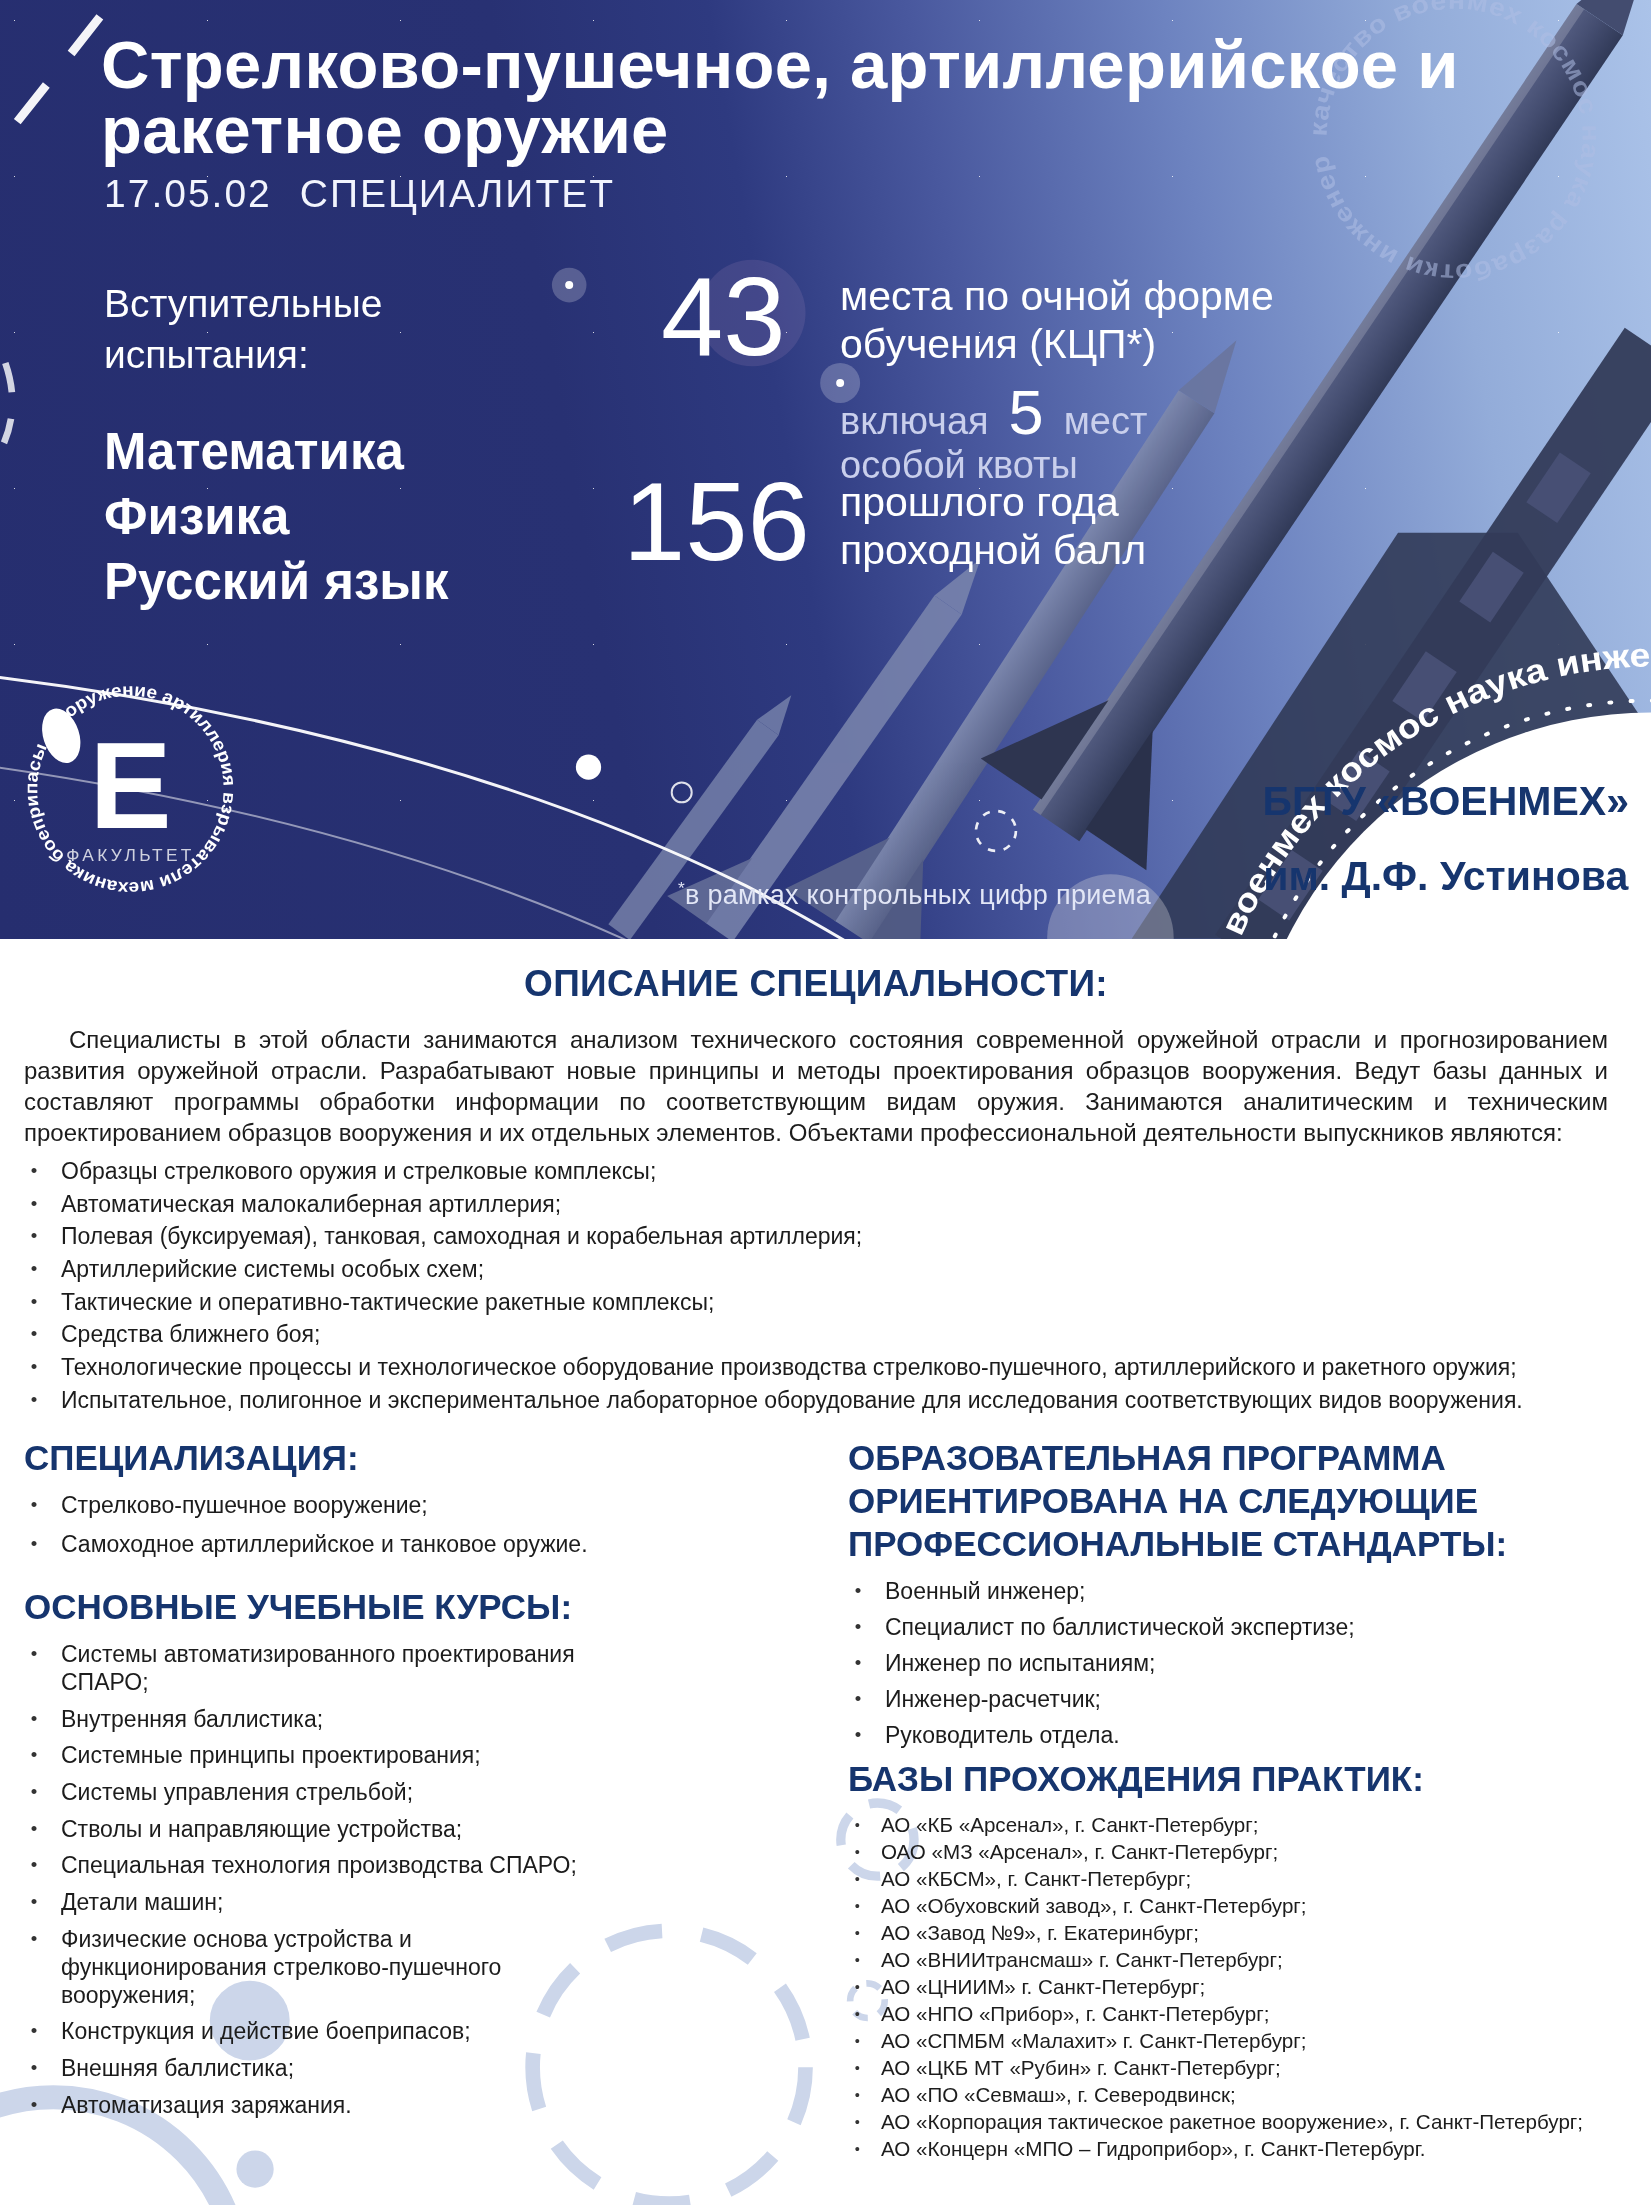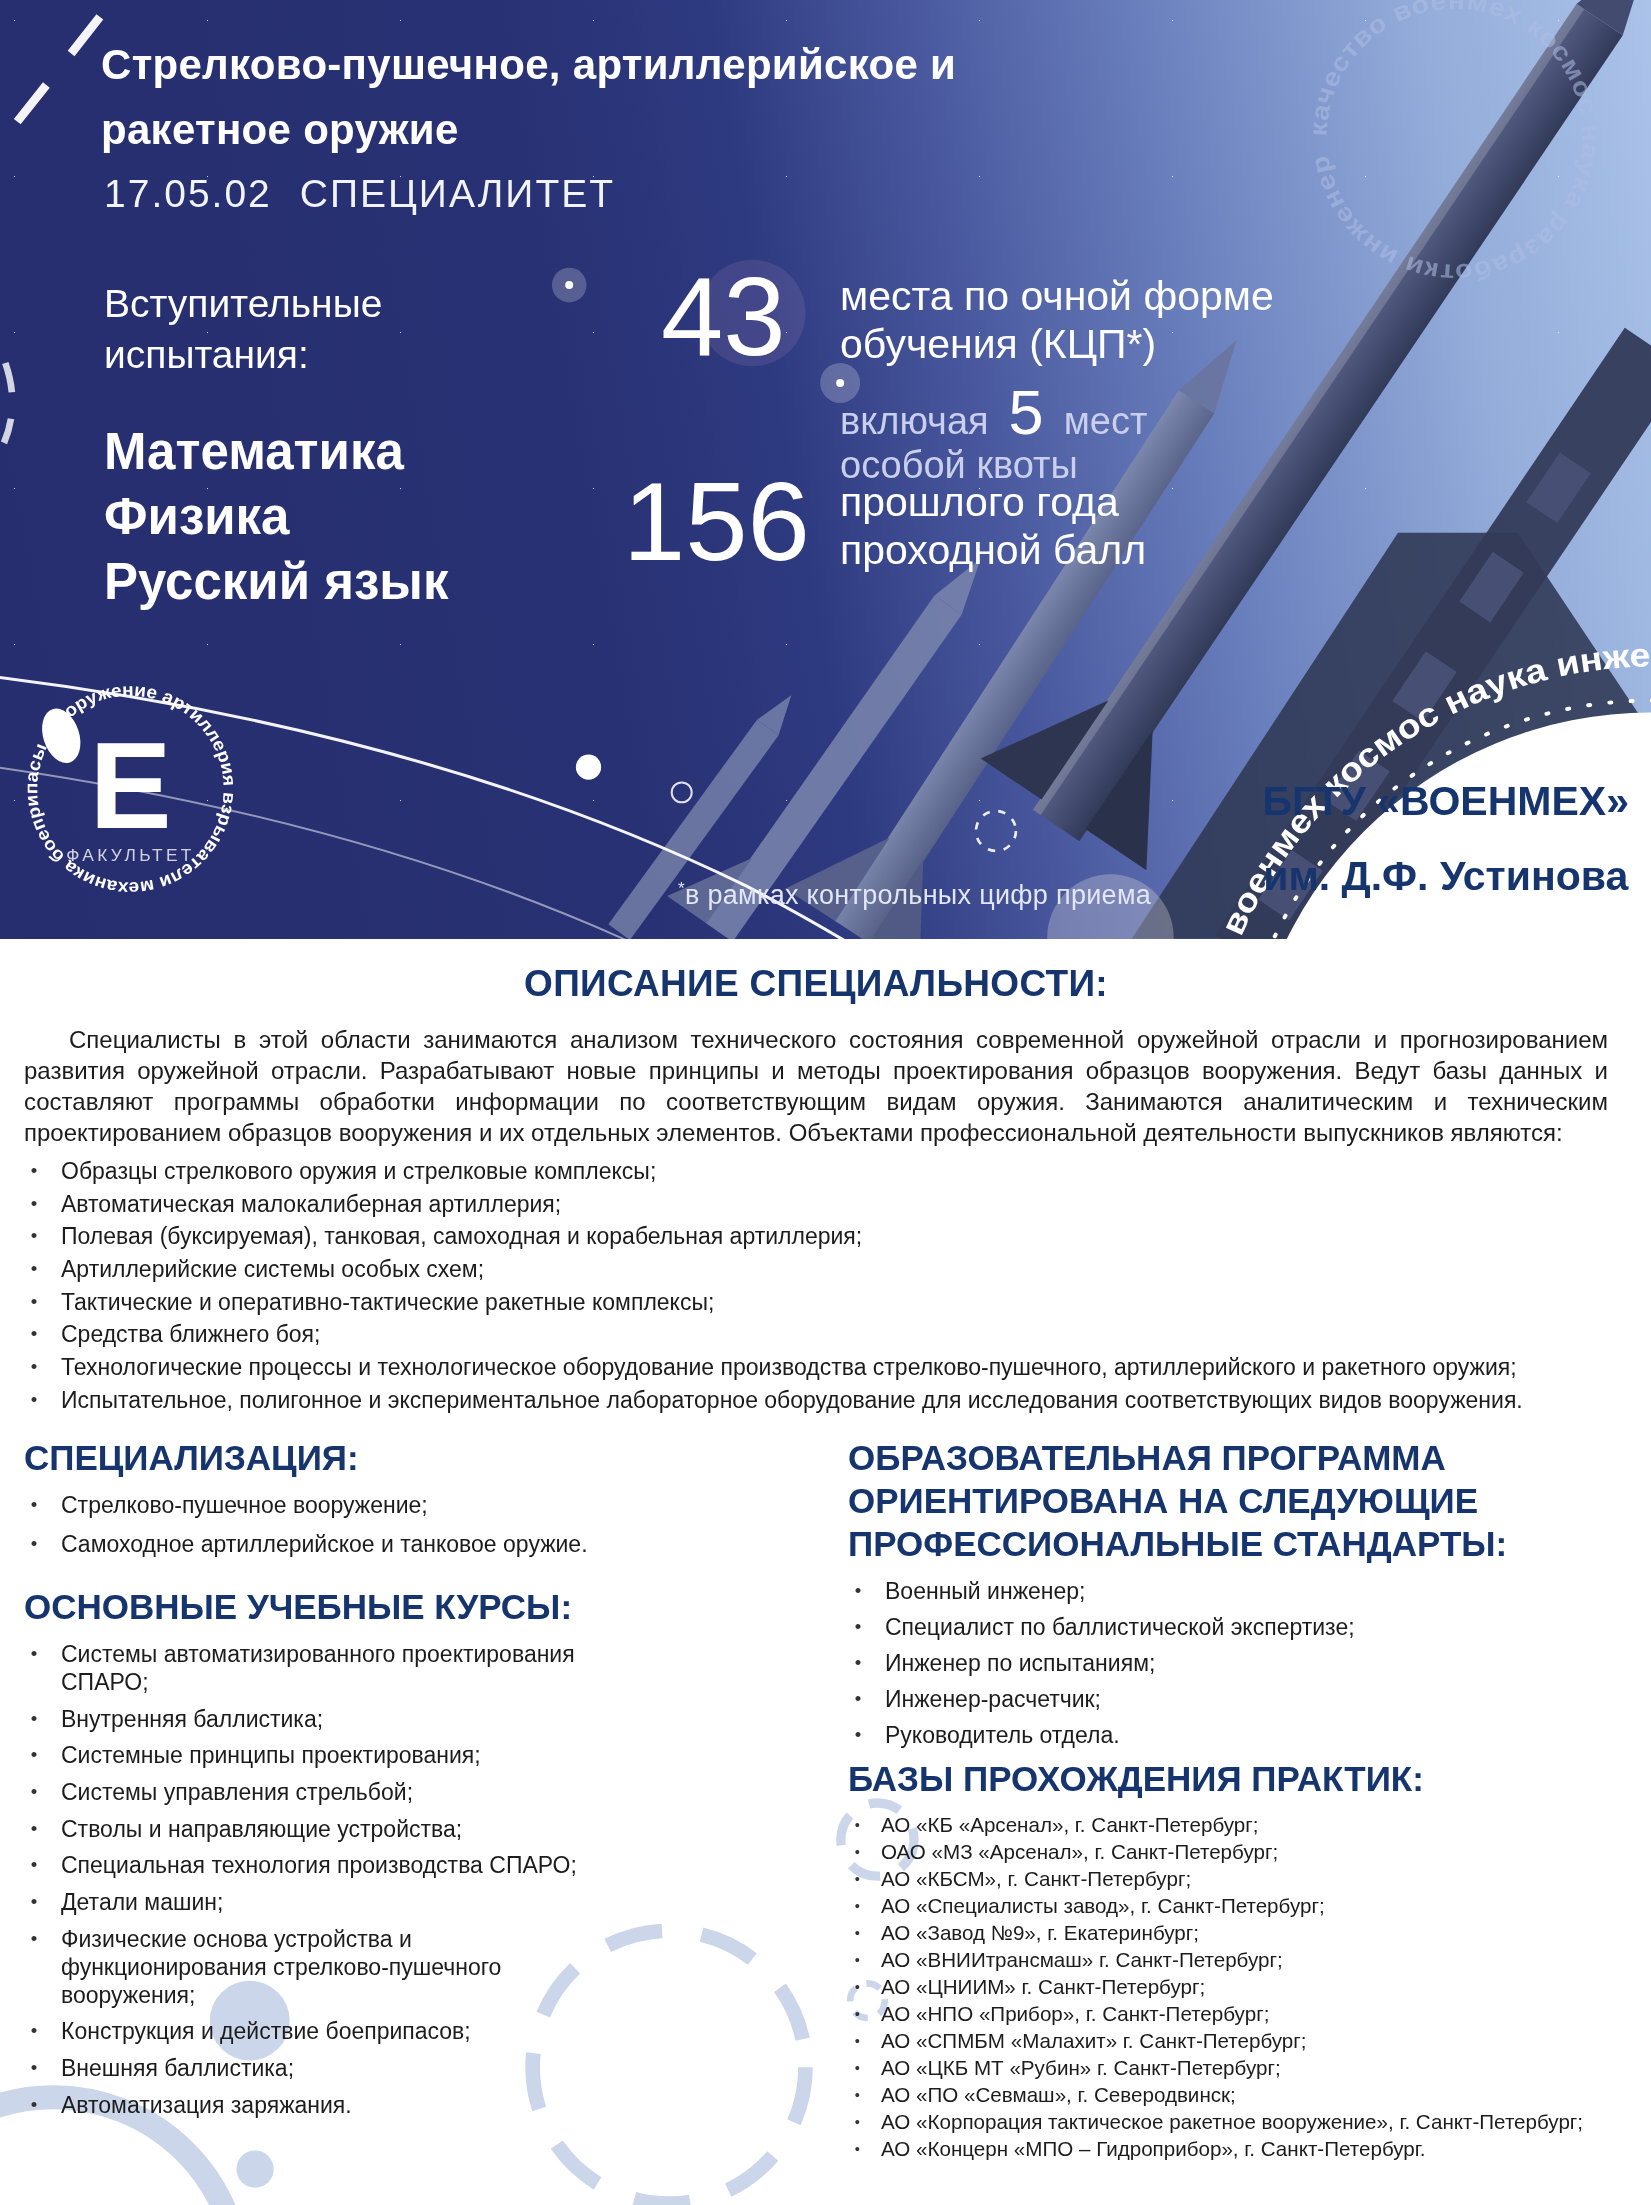--- a/index.html
+++ b/index.html
@@ -21,21 +21,21 @@
       radial-gradient(0.7px 0.7px at 81px 61px, rgba(255,255,255,.7) 50%, transparent 52%),
       radial-gradient(0.7px 0.7px at 140px 109px, rgba(255,255,255,.5) 50%, transparent 52%),
       radial-gradient(0.9px 0.9px at 47px 94px, rgba(255,255,255,.65) 50%, transparent 52%),
       radial-gradient(0.7px 0.7px at 114px 27px, rgba(255,255,255,.45) 50%, transparent 52%),
       radial-gradient(0.8px 0.8px at 27px 129px, rgba(255,255,255,.6) 50%, transparent 52%),
       radial-gradient(0.7px 0.7px at 167px 49px, rgba(255,255,255,.5) 50%, transparent 52%);
     background-size:193px 156px;
   }
   .hdr-svg{position:absolute;inset:0;}
   .hdr-text{position:absolute;color:#fff;}
-  .page-title{left:101px;top:32px;font-size:42px;font-weight:700;line-height:65px;letter-spacing:0.3px;}
+  .page-title{left:101px;top:32px;font-size:67px;font-weight:700;line-height:65px;letter-spacing:0.3px;}
   .program-code{left:104px;top:172px;font-size:39px;font-weight:300;letter-spacing:2px;color:#f2f4fd;}
   .program-code .lvl{margin-left:28px;}
   .exams-label{left:104px;top:278px;font-size:39px;font-weight:300;line-height:51px;}
   .exam-subjects{left:104px;top:419px;font-size:51px;font-weight:700;line-height:65px;}
   .stat-number{font-size:112px;font-weight:400;line-height:1;}
   .places-number{left:661px;top:261px;}
   .places-label{left:840px;top:272px;font-size:41px;font-weight:300;line-height:48px;}
   .quota-row{left:840px;top:390px;font-size:38px;font-weight:300;color:#c9cfec;line-height:44px;}
   .quota-row .q1{display:flex;align-items:baseline;justify-content:center;}
   .quota-num{font-size:63px;font-weight:400;color:#ffffff;margin:0 20px;}
@@ -288,21 +288,21 @@
             <li>Инженер-расчетчик;</li>
             <li>Руководитель отдела.</li>
           </ul>
 
         <h3 class="sec-heading practice-heading">БАЗЫ ПРОХОЖДЕНИЯ ПРАКТИК:</h3>
         <ul class="blist practice">
 
         <li>АО «КБ «Арсенал», г. Санкт-Петербург;</li>
             <li>ОАО «МЗ «Арсенал», г. Санкт-Петербург;</li>
             <li>АО «КБСМ», г. Санкт-Петербург;</li>
-            <li>АО «Специалисты завод», г. Санкт-Петербург;</li>
+            <li>АО «Обуховский завод», г. Санкт-Петербург;</li>
             <li>АО «Завод №9», г. Екатеринбург;</li>
             <li>АО «ВНИИтрансмаш» г. Санкт-Петербург;</li>
             <li>АО «ЦНИИМ» г. Санкт-Петербург;</li>
             <li>АО «НПО «Прибор», г. Санкт-Петербург;</li>
             <li>АО «СПМБМ «Малахит» г. Санкт-Петербург;</li>
             <li>АО «ЦКБ МТ «Рубин» г. Санкт-Петербург;</li>
             <li>АО «ПО «Севмаш», г. Северодвинск;</li>
             <li>АО «Корпорация тактическое ракетное вооружение», г. Санкт-Петербург;</li>
             <li>АО «Концерн «МПО – Гидроприбор», г. Санкт-Петербург.</li>
           </ul>

